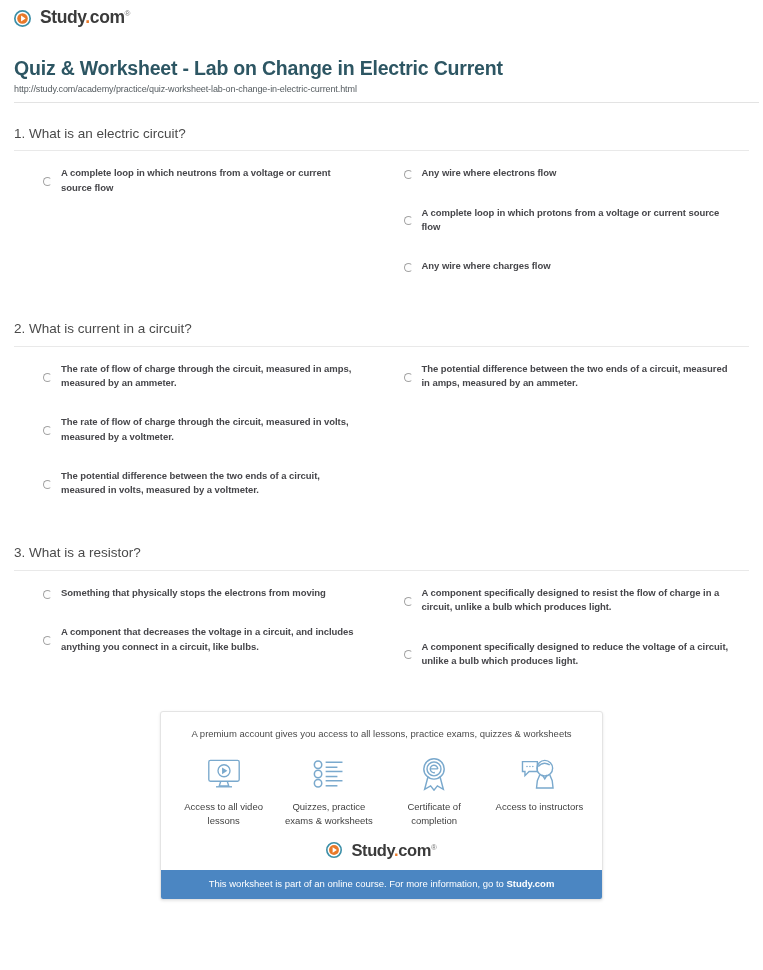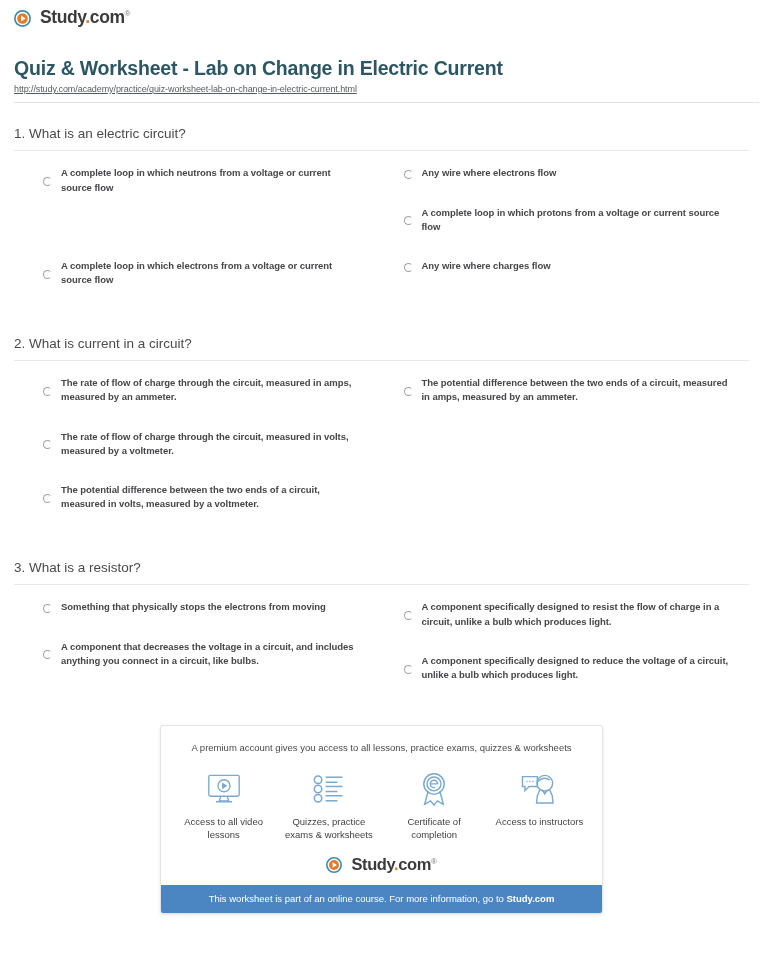--- a/index.html
+++ b/index.html
@@ -58,21 +58,20 @@
     color: #2d5663;
     letter-spacing: -0.2px;
     margin: 0 0 4px 0;
     line-height: 1.2;
   }
   .page-url {
     font-size: 9px;
     color: #555c60;
     margin: 0;
     letter-spacing: -0.1px;
-    text-decoration: underline;
   }
   .title-rule {
     margin: 8px 0 0 0;
     border: 0;
     border-top: 1px solid #e3e3e3;
   }
 
   
   .questions {
     padding: 0 14px;
@@ -234,24 +233,20 @@
     <div class="options">
       <div class="opt-col left">
         <div class="option">
           <span class="radio"></span>
           <span class="opt-label">A complete loop in which neutrons from a voltage or current source flow</span>
         </div>
         <div class="option spacer">
           <span class="radio"></span>
           <span class="opt-label">&nbsp;</span>
         </div>
-        <div class="option">
-          <span class="radio"></span>
-          <span class="opt-label">A complete loop in which electrons from a voltage or current source flow</span>
-        </div>
       </div>
       <div class="opt-col right">
         <div class="option">
           <span class="radio"></span>
           <span class="opt-label">Any wire where electrons flow</span>
         </div>
         <div class="option">
           <span class="radio"></span>
           <span class="opt-label">A complete loop in which protons from a voltage or current source flow</span>
         </div>

